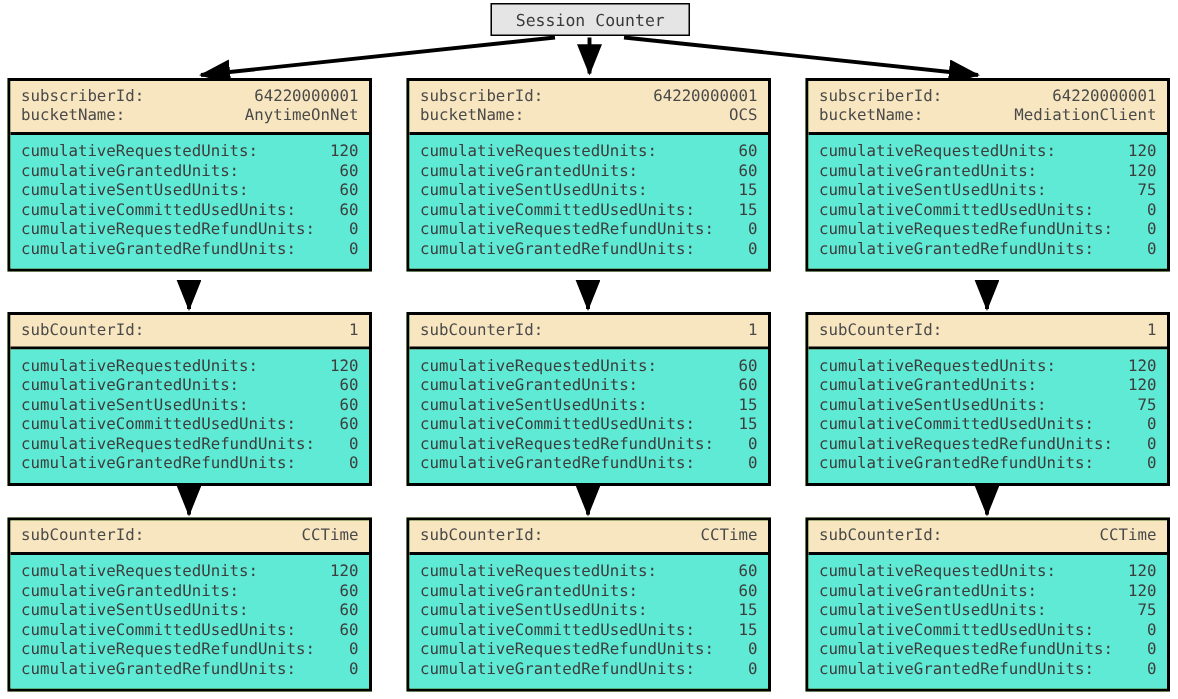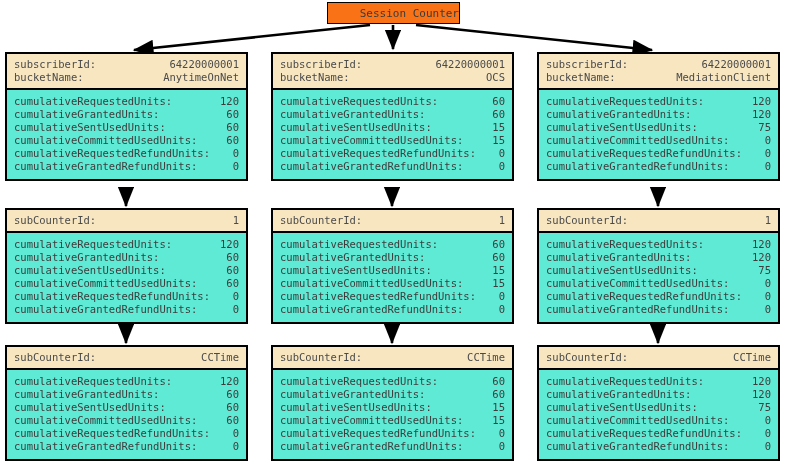--- a/index.html
+++ b/index.html
@@ -23,25 +23,25 @@
   }
 
   
   .root-box {
     position: absolute;
     left: 327px;
     top: 2px;
     width: 133px;
     height: 22px;
     box-sizing: border-box;
-    background: #f97316;
+    background: #e5e5e5;
     border: 1px solid #000000;
     display: flex;
     align-items: center;
-    justify-content: flex-end;
+    justify-content: center;
     font-size: 11px;
     color: #3a3a3a;
     letter-spacing: 0px;
     z-index: 3;
   }
 
   
   .connectors {
     position: absolute;
     left: 0; top: 0;

